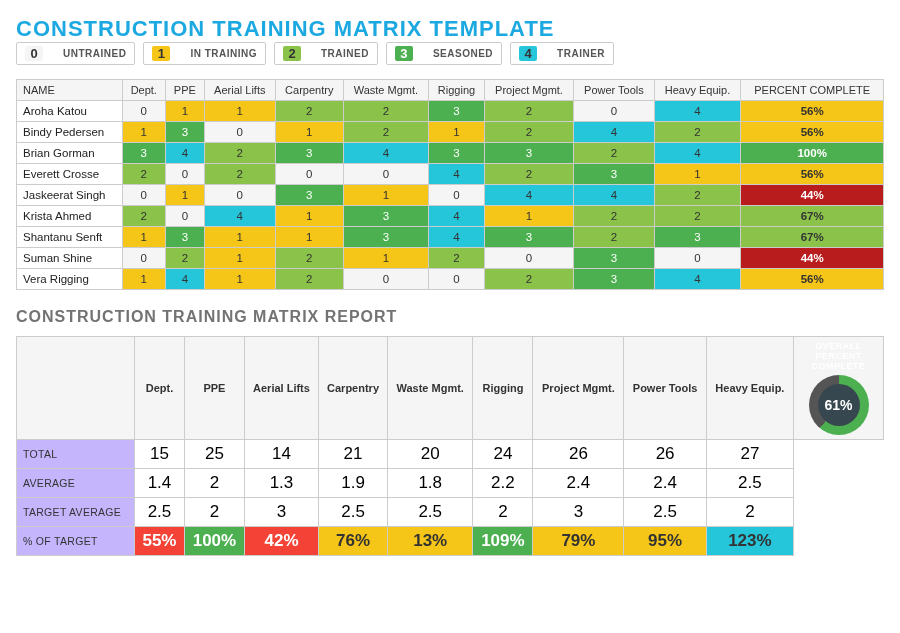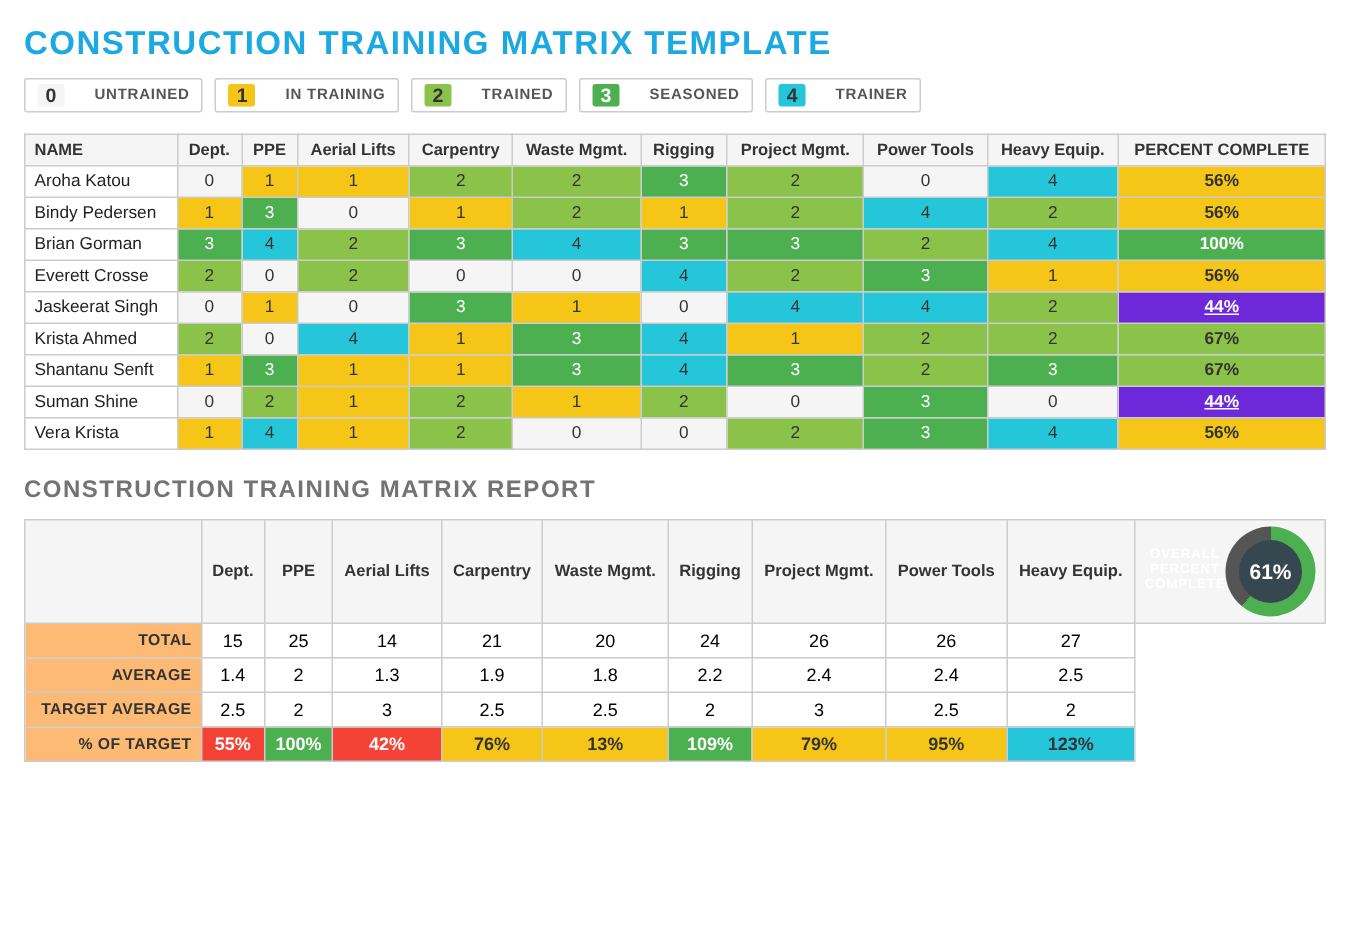--- a/index.html
+++ b/index.html
@@ -7,21 +7,21 @@
       font-family: Arial, sans-serif;
       background: #fff;
       padding: 16px;
       font-size: 12px;
     }
     h1.main-title {
       font-size: 22px;
       font-weight: 900;
       color: #1ca8e0;
       letter-spacing: 1px;
-      margin-bottom: 10px;
+      margin-bottom: 0;
       text-transform: uppercase;
     }
     .legend {
       display: flex;
       gap: 8px;
       margin-bottom: 14px;
       align-items: center;
     }
     .legend-item {
       display: flex;
@@ -53,21 +53,21 @@
       margin-bottom: 18px;
     }
     table.matrix th, table.matrix td {
       border: 1px solid #ccc;
       padding: 4px 6px;
       text-align: center;
       font-size: 11.5px;
     }
     table.matrix th {
       background: #f5f5f5;
-      font-weight: bold;
+      font-weight: normal;
       color: #333;
       font-size: 11px;
     }
     table.matrix th.name-col {
       text-align: left;
       background: #f5f5f5;
     }
     table.matrix td.name-cell {
       text-align: left;
       font-weight: normal;
@@ -76,69 +76,69 @@
       margin-left: 38px;
     }
     .cell-0 { background: #f5f5f5; color: #333; }
     .cell-1 { background: #f5c518; color: #333; }
     .cell-2 { background: #8bc34a; color: #333; }
     .cell-3 { background: #4caf50; color: #fff; }
     .cell-4 { background: #26c6da; color: #333; }
 
     .pct-high { background: #8bc34a; color: #333; font-weight: bold; }
     .pct-mid  { background: #f5c518; color: #333; font-weight: bold; }
-    .pct-low  { background: #6d28d9; color: #fff; font-weight: bold; text-decoration: underline; }
+    .pct-low  { background: #b91c1c; color: #fff; font-weight: bold; }
     .pct-100  { background: #4caf50; color: #fff; font-weight: bold; }
 
     
     h2.section-title {
       font-size: 16px;
       font-weight: 900;
       color: #737373;
       letter-spacing: 1px;
       margin-bottom: 10px;
       text-transform: uppercase;
     }
     table.report {
       border-collapse: collapse;
       width: 100%;
     }
     table.report th, table.report td {
       border: 1px solid #ccc;
       padding: 4px 6px;
       text-align: center;
-      font-size: 12px;
+      font-size: 17px;
     }
     table.report th {
       background: #f5f5f5;
       font-weight: bold;
       font-size: 11px;
       color: #333;
     }
     table.report td.row-label {
-      font-weight: bold;
-      text-align: right;
-      background: #fdba74;
+      font-weight: normal;
+      text-align: left;
+      background: #c4b5fd;
       color: #333;
       font-size: 10.5px;
       letter-spacing: 0.3px;
     }
     .overall-header {
       background: #37474f;
       color: #fff;
       font-weight: bold;
       font-size: 11px;
     }
     .report-pct-green { background: #4caf50; color: #fff; font-weight: bold; }
     .report-pct-red { background: #f44336; color: #fff; font-weight: bold; }
     .report-pct-yellow { background: #f5c518; color: #333; font-weight: bold; }
     .report-pct-blue { background: #26c6da; color: #333; font-weight: bold; }
     .gauge-wrap {
       display: flex;
-      flex-direction: row;
+      flex-direction: column;
       align-items: center;
       justify-content: space-between;
     }
     .gauge-circle {
       width: 60px;
       height: 60px;
       border-radius: 50%;
       background: conic-gradient(#4caf50 0% 61%, #555 61% 100%);
       display: flex;
       align-items: center;
@@ -301,21 +301,21 @@
         <td class="cell-1">1</td>
         <td class="cell-2">2</td>
         <td class="cell-1">1</td>
         <td class="cell-2">2</td>
         <td class="cell-0">0</td>
         <td class="cell-3">3</td>
         <td class="cell-0">0</td>
         <td class="pct-low">44%</td>
       </tr>
       <tr>
-        <td class="name-cell">Vera Krista</td>
+        <td class="name-cell">Vera Rigging</td>
         <td class="cell-1">1</td>
         <td class="cell-4">4</td>
         <td class="cell-1">1</td>
         <td class="cell-2">2</td>
         <td class="cell-0">0</td>
         <td class="cell-0">0</td>
         <td class="cell-2">2</td>
         <td class="cell-3">3</td>
         <td class="cell-4">4</td>
         <td class="pct-mid">56%</td>

